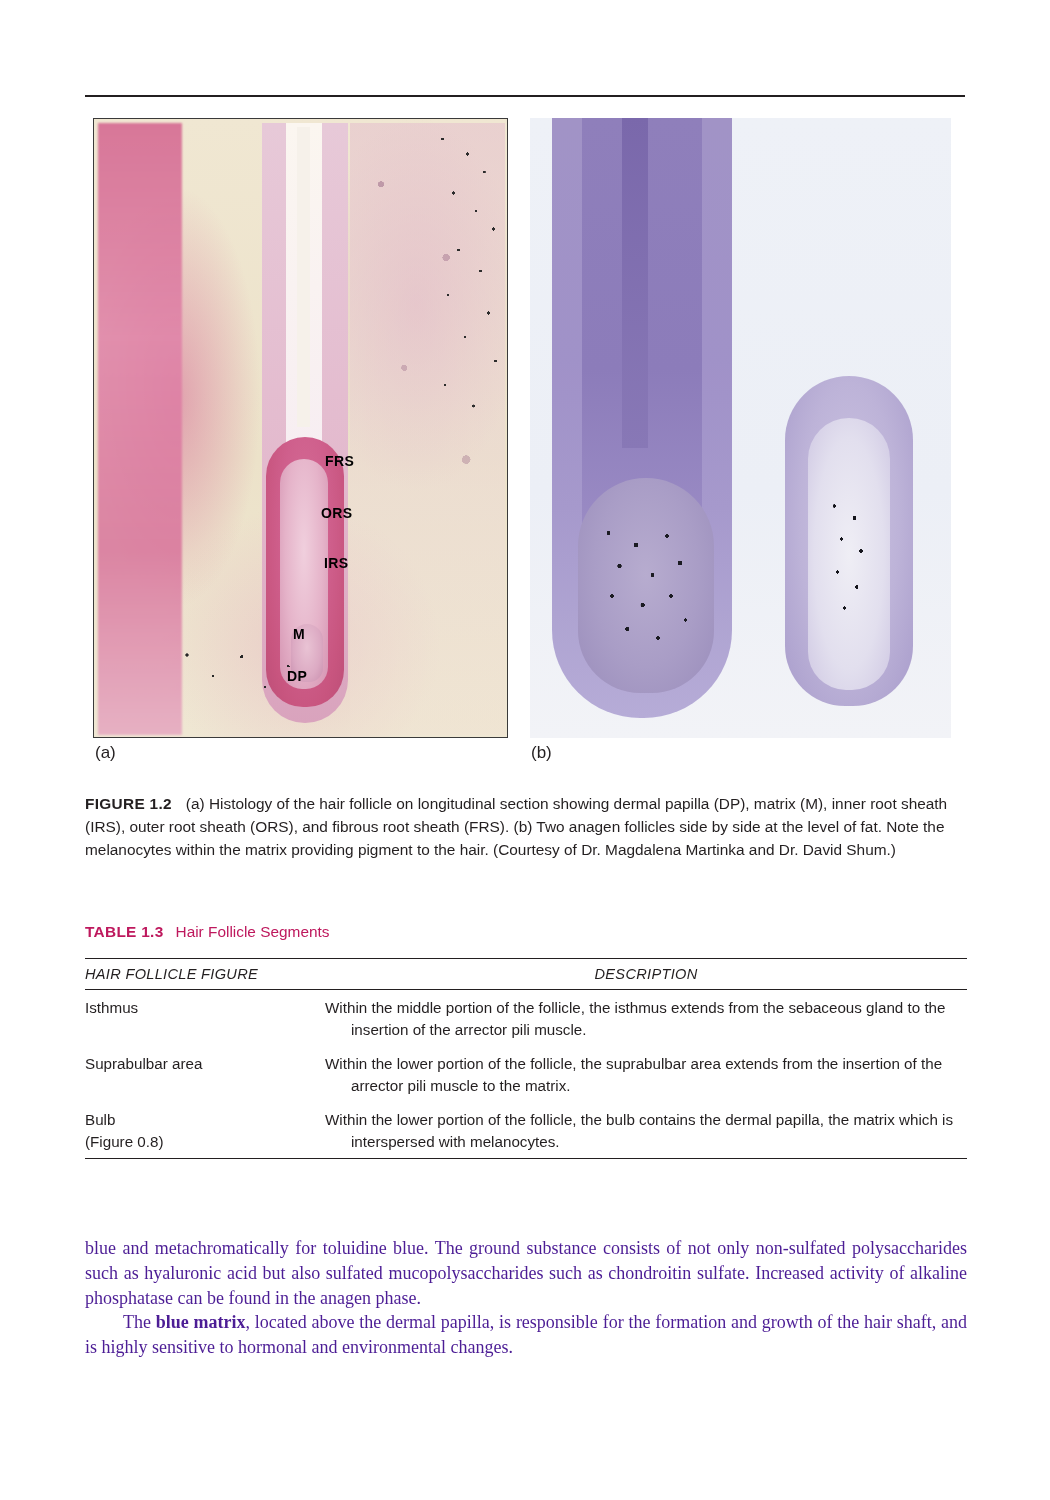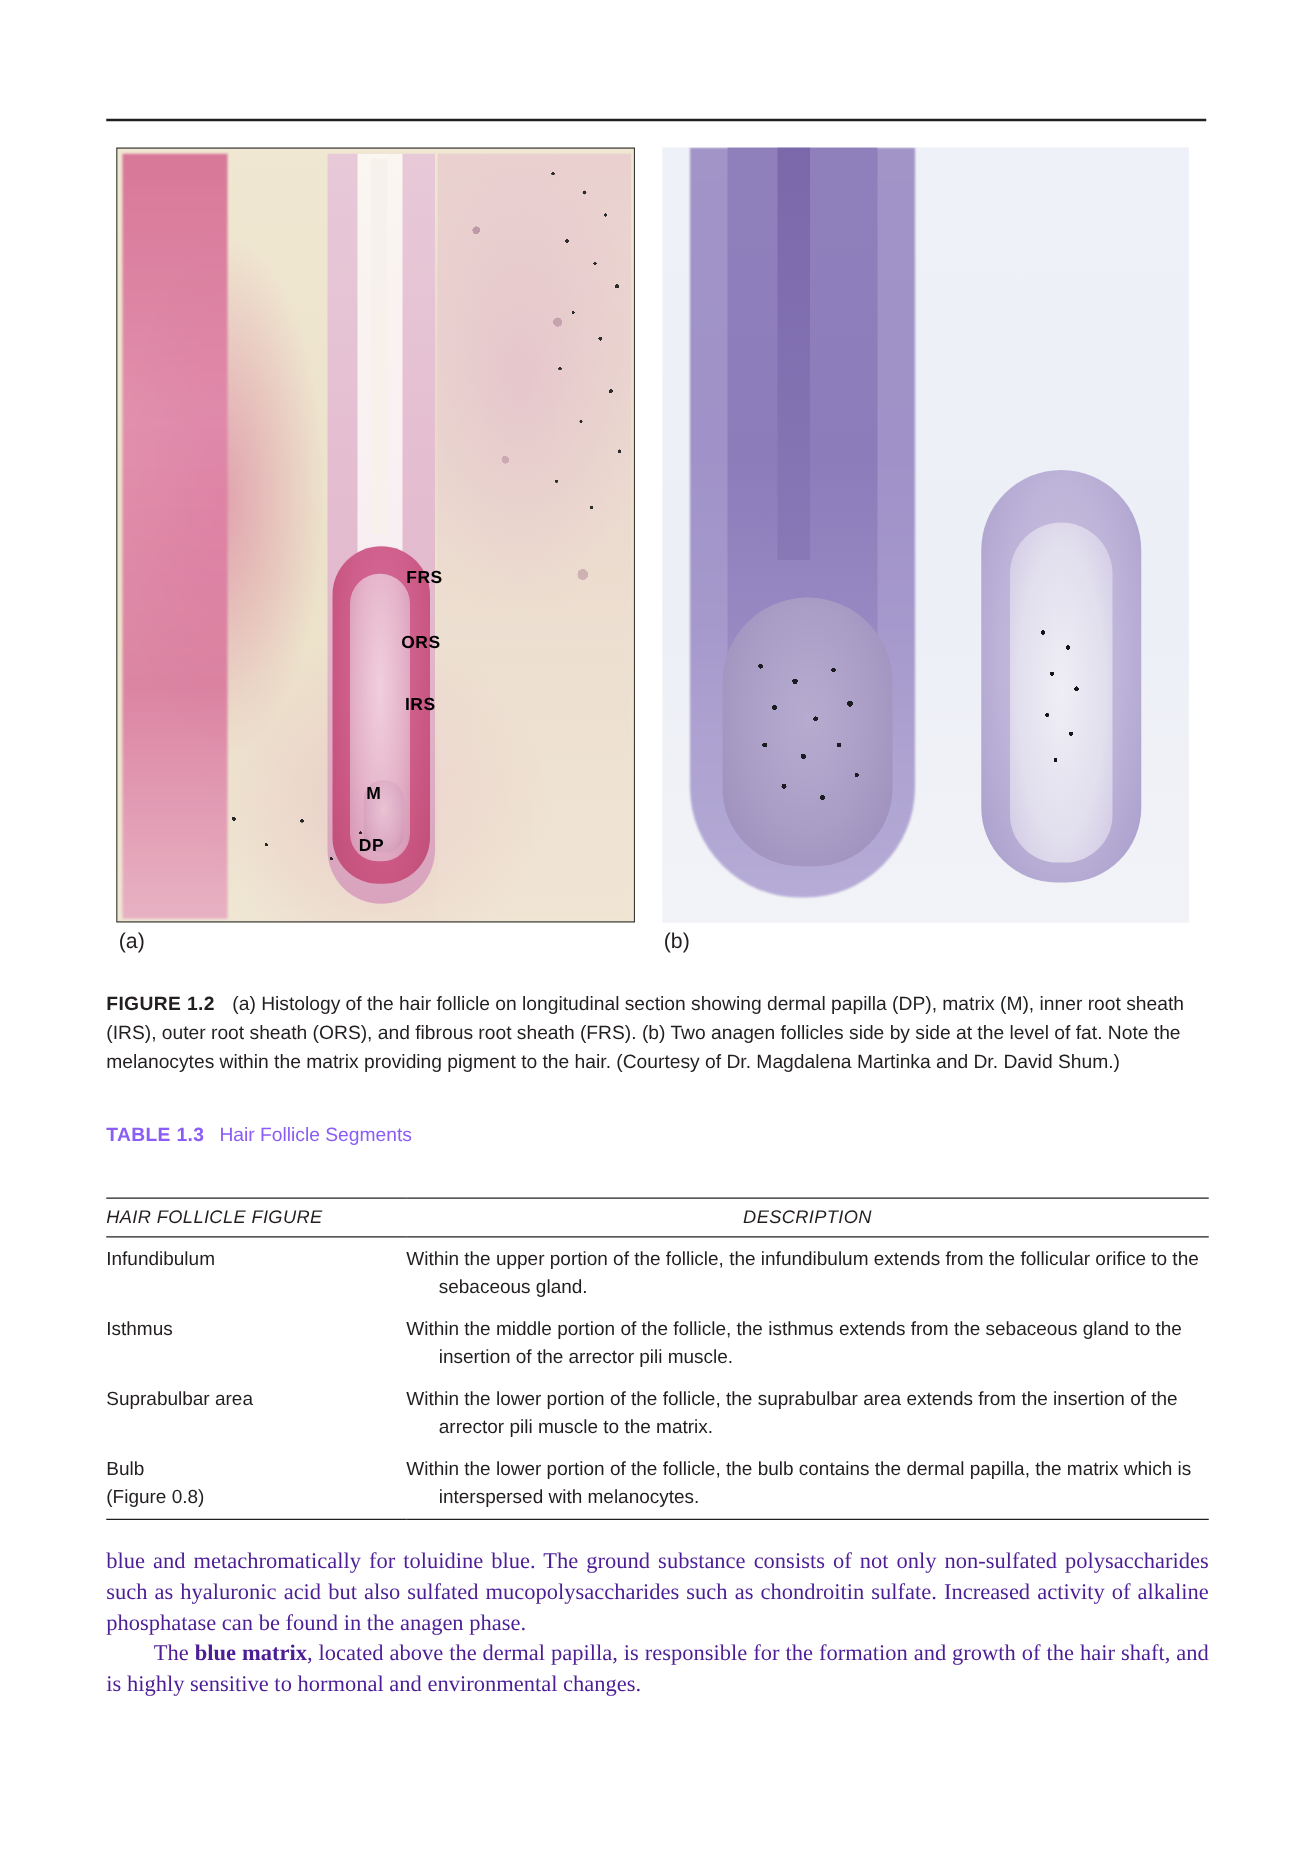--- a/index.html
+++ b/index.html
@@ -322,25 +322,25 @@
     letter-spacing: 0.3px;
   }
   .fig-caption .gap {
     display: inline-block;
     width: 14px;
   }
 
   
   .table-title {
     position: absolute;
-    top: 900px;
+    top: 923px;
     left: 85px;
     width: 882px;
     font-size: 15.4px;
-    color: #8b5cf6;
+    color: #be185d;
   }
   .table-title b {
     font-weight: bold;
     letter-spacing: 0.3px;
   }
   .table-title .gap {
     display: inline-block;
     width: 12px;
   }
 
@@ -478,26 +478,20 @@
   </div>
 
   <table class="tbl">
     <thead>
       <tr>
         <td class="c1">HAIR FOLLICLE FIGURE</td>
         <td class="c2">DESCRIPTION</td>
       </tr>
     </thead>
     <tbody>
-      <tr>
-        <td class="c1">Infundibulum</td>
-        <td class="c2">
-            <span class="hang">Within the upper portion of the follicle, the infundibulum extends from the follicular orifice to the sebaceous gland.</span>
-          </td>
-      </tr>
       <tr>
         <td class="c1">Isthmus</td>
         <td class="c2">
             <span class="hang">Within the middle portion of the follicle, the isthmus extends from the sebaceous gland to the insertion of the arrector pili muscle.</span>
           </td>
       </tr>
       <tr>
         <td class="c1">Suprabulbar area</td>
         <td class="c2">
             <span class="hang">Within the lower portion of the follicle, the suprabulbar area extends from the insertion of the arrector pili muscle to the matrix.</span>

